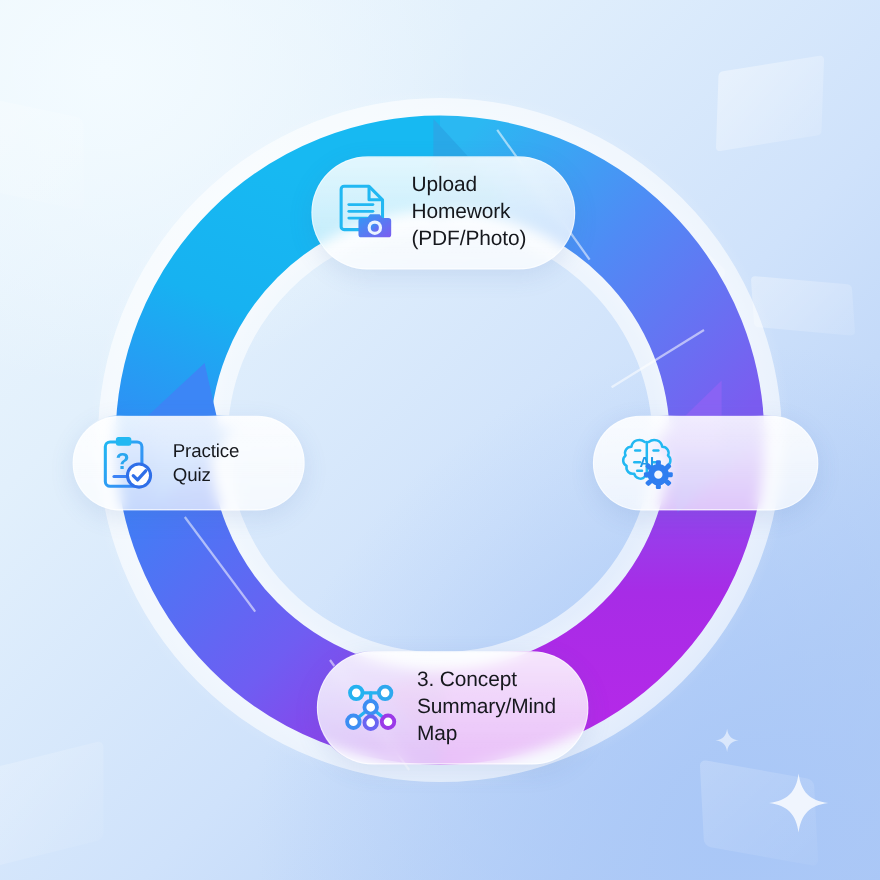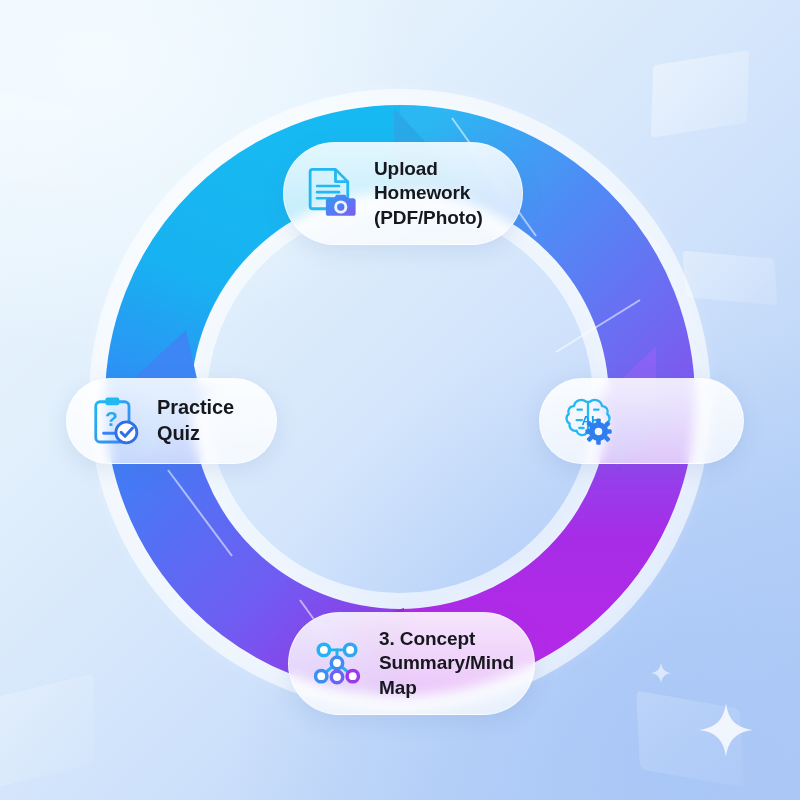--- a/index.html
+++ b/index.html
@@ -52,30 +52,30 @@
     display:flex; align-items:center; gap:14px;
     padding:14px 26px 14px 20px;
     border-radius:999px;
     background:linear-gradient(180deg, rgba(255,255,255,.88) 0%, rgba(255,255,255,.70) 100%);
     backdrop-filter:blur(6px);
     box-shadow:0 6px 22px rgba(70,110,180,.13);
     border:1px solid rgba(255,255,255,.55);
   }
   .card .ico { flex:0 0 auto; width:56px; height:56px; display:block; }
   .card .txt {
-    font-weight:bold; color:#16181d; letter-spacing:-.1px;
+    font-weight:normal; color:#16181d; letter-spacing:-.1px;
     font-size:19px; line-height:1.28; white-space:pre-line;
   }
 
   #card-upload { left:283px; top:142px; width:240px; }
   #card-ai     { left:539px; top:378px; width:205px; }
-  #card-map    { left:288px; top:612px; width:247px; }
+  #card-map    { left:288px; top:592px; width:247px; }
   #card-quiz   { left:66px;  top:378px; width:211px; }
 
-  #card-ai .txt, #card-quiz .txt { font-size:20px; }
+  #card-ai .txt, #card-quiz .txt { font-size:17px; }
 </style>
 </head>
 <body>
 
 <div id="stage">
 
   <div class="shard s1"></div>
   <div class="shard s2"></div>
   <div class="shard s3"></div>
   <div class="shard s4"></div>

